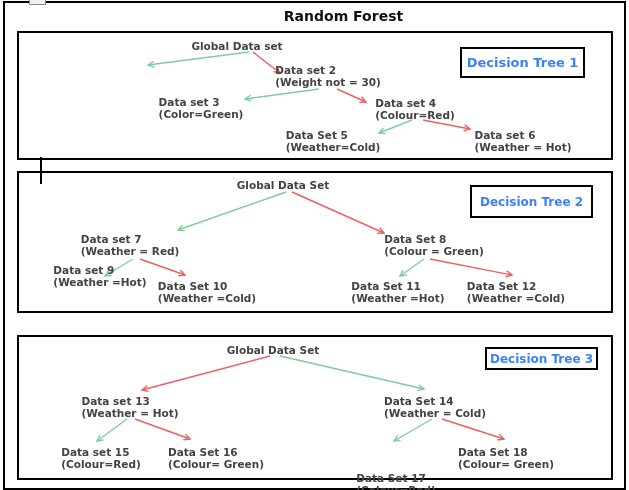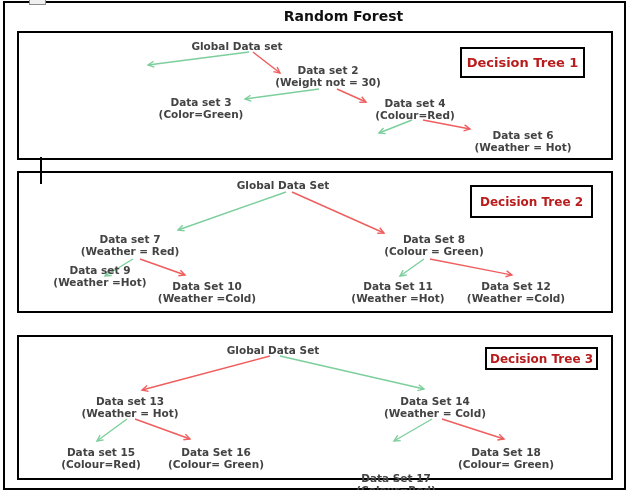--- a/index.html
+++ b/index.html
@@ -9,24 +9,24 @@
   }
   .frame{position:absolute;border:2px solid #000;background:transparent;}
   .tree-box{position:absolute;border:2px solid #000;box-sizing:border-box;background:transparent;}
   .title{
     position:absolute;left:3px;top:8px;width:619px;text-align:center;
     font-size:14px;font-weight:bold;color:#111;padding-left:31px;
   }
   .dt-label{
     position:absolute;border:2px solid #000;box-sizing:border-box;background:#fff;
     display:flex;align-items:center;justify-content:center;
-    font-weight:bold;color:#b91c1c;white-space:nowrap;
+    font-weight:bold;color:#3b82f6;white-space:nowrap;
   }
   .node{
-    position:absolute;transform:translateX(-50%);text-align:center;white-space:nowrap;
+    position:absolute;transform:translateX(-50%);white-space:nowrap;
     color:#434343;font-weight:bold;font-size:10.5px;line-height:12px;
   }
   svg.arrows{position:absolute;left:0;top:0;pointer-events:none;}
   svg.arrows line{stroke-width:1.4px;fill:none;}
   line.g{stroke:#7ccf9c;}
   line.r{stroke:#ef5e5e;}
   .artifact-handle{
     position:absolute;left:29px;top:-3px;width:17px;height:8px;
     background:#f0f0f0;border:1px solid #8a8a8a;box-sizing:border-box;
   }
@@ -91,20 +91,24 @@
     <div>(Weight not = 30)</div>
   </div>
   <div class="node" style="left:201px;top:96px;">
     <div>Data set 3</div>
     <div>(Color=Green)</div>
   </div>
   <div class="node" style="left:415px;top:97px;">
     <div>Data set 4</div>
     <div>(Colour=Red)</div>
   </div>
+  <div class="node" style="left:333px;top:129px;">
+    <div>Data Set 5</div>
+    <div>(Weather=Cold)</div>
+  </div>
   <div class="node" style="left:523px;top:129px;">
     <div>Data set 6</div>
     <div>(Weather = Hot)</div>
   </div>
 
   <div class="node" style="left:283px;top:179px;">
     <div>Global Data Set</div>
   </div>
   <div class="node" style="left:130px;top:233px;">
     <div>Data set 7</div>

